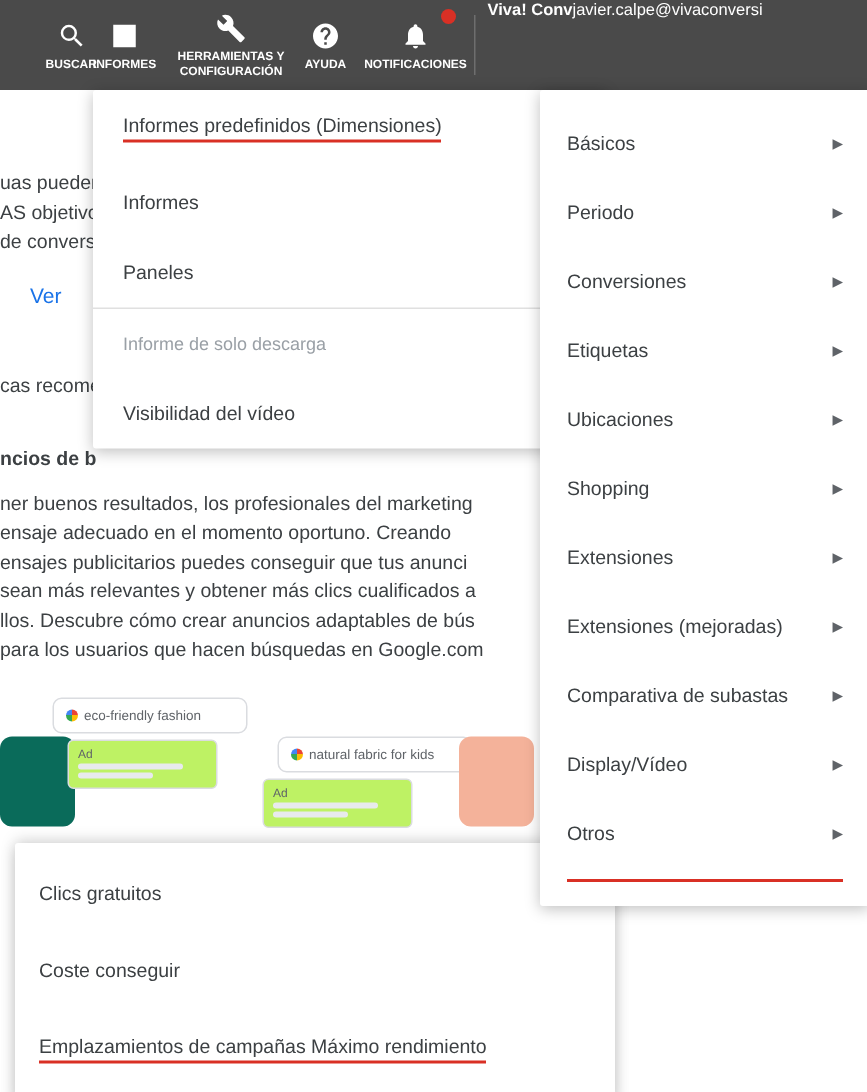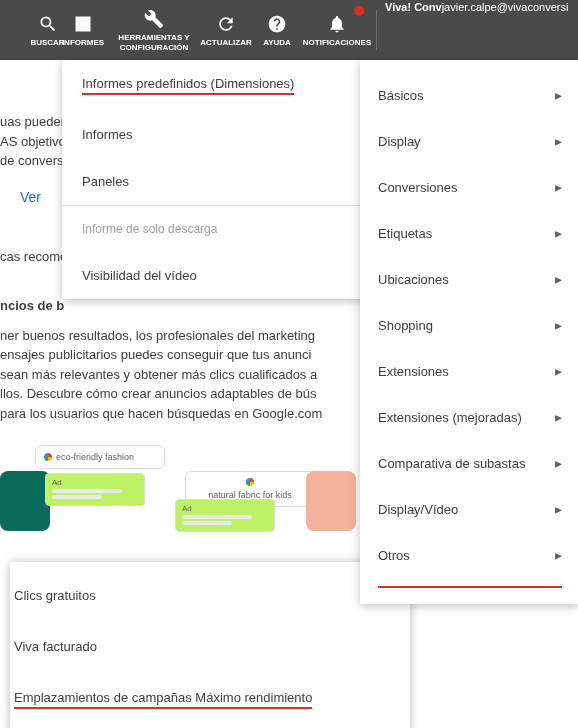--- a/index.html
+++ b/index.html
@@ -34,21 +34,21 @@
   .dropdown-item.disabled { color:#9aa0a6; cursor:default; font-size:12px; }
   .arrow-r { font-size:14px; color:#5f6368; }
   .hr { border:0; border-top:1px solid #e0e0e0; margin:0; }
   .underline-red { border-bottom:2px solid #d93025; padding-bottom:2px; }
   .underline-block { height:2px; background:#d93025; }
 
   .menu-reports { top:60px; left:62px; width:342px; }
   .menu-categories { top:60px; left:360px; width:220px; padding:12px 0 16px 0; }
   .menu-categories .dropdown-item { padding:15px 18px; }
   .menu-other { top:562px; left:10px; width:400px; padding:8px 0; z-index:5; box-shadow:0 -2px 10px rgba(0,0,0,.15), 0 4px 10px rgba(0,0,0,.15); }
-  .menu-other .dropdown-item { padding:18px 4px; }
+  .menu-other .dropdown-item { padding:18px 16px; }
   .cat-under { margin-top:8px; }
   .cat-under .underline-block { margin:0 18px; }
 </style>
 </head>
 <body>
 
 <div class="topbar">
   <div class="topbar-item" style="width:54px;padding-left:47px;">
     <svg viewBox="0 0 24 24">
         <path d="M15.5 14h-.79l-.28-.27A6.471 6.471 0 0016 9.5 6.5 6.5 0 109.5 16c1.61 0 3.09-.59 4.23-1.57l.27.28v.79l5 4.99L20.49 19l-4.99-5zm-6 0C7.01 14 5 11.99 5 9.5S7.01 5 9.5 5 14 7.01 14 9.5 11.99 14 9.5 14z"></path>
@@ -59,26 +59,20 @@
     <svg viewBox="0 0 24 24">
         <path d="M3 3h18v18H3V3zm4 12h2v4H7v-4zm4-6h2v10h-2V9zm4 3h2v7h-2v-7z"></path>
       </svg>
     <span>INFORMES</span>
   </div>
   <div class="topbar-item" style="width:84px;">
     <svg viewBox="0 0 24 24">
         <path d="M22.7 19l-9.1-9.1c.9-2.3.4-5-1.5-6.9-2-2-5-2.4-7.4-1.3L9 6 6 9 1.6 4.7C.4 7.1.9 10.1 2.9 12.1c1.9 1.9 4.6 2.4 6.9 1.5l9.1 9.1c.4.4 1 .4 1.4 0l2.3-2.3c.5-.4.5-1.1.1-1.4z"></path>
       </svg>
     <span>HERRAMIENTAS Y CONFIGURACIÓN</span>
-  </div>
-  <div class="topbar-item" style="width:60px;">
-    <svg viewBox="0 0 24 24">
-        <path d="M17.65 6.35A7.958 7.958 0 0012 4c-4.42 0-7.99 3.58-7.99 8s3.57 8 7.99 8c3.73 0 6.84-2.55 7.73-6h-2.08A5.99 5.99 0 0112 18c-3.31 0-6-2.69-6-6s2.69-6 6-6c1.66 0 3.14.69 4.22 1.78L13 11h7V4l-2.35 2.35z"></path>
-      </svg>
-    <span>ACTUALIZAR</span>
   </div>
   <div class="topbar-item" style="width:42px;">
     <svg viewBox="0 0 24 24">
         <path d="M12 2C6.48 2 2 6.48 2 12s4.48 10 10 10 10-4.48 10-10S17.52 2 12 2zm1 17h-2v-2h2v2zm2.07-7.75l-.9.92C13.45 12.9 13 13.5 13 15h-2v-.5c0-1.1.45-2.1 1.17-2.83l1.24-1.26c.37-.36.59-.86.59-1.41 0-1.1-.9-2-2-2s-2 .9-2 2H8c0-2.21 1.79-4 4-4s4 1.79 4 4c0 .88-.36 1.68-.93 2.25z"></path>
       </svg>
     <span>AYUDA</span>
   </div>
   <div class="topbar-item notif-badge" style="width:78px;">
     <svg viewBox="0 0 24 24">
         <path d="M12 22c1.1 0 2-.9 2-2h-4c0 1.1.89 2 2 2zm6-6v-5c0-3.07-1.64-5.64-4.5-6.32V4c0-.83-.67-1.5-1.5-1.5s-1.5.67-1.5 1.5v.68C7.63 5.36 6 7.92 6 11v5l-2 2v1h16v-1l-2-2z"></path>
@@ -93,36 +87,37 @@
 </div>
 
 <div class="background-text">
   <p class="snippet1"><span>uas pueden t</span></p>
   <p><span>AS objetivo, c</span></p>
   <p><span>de conversió</span></p>
   <div class="ver-btn">Ver</div>
   <p class="rec-label">cas recomen</p>
   <p class="heading">ncios de b</p>
   <p>ner buenos resultados, los profesionales del marketing</p>
+  <p>ensaje adecuado en el momento oportuno. Creando</p>
   <p>ensajes publicitarios puedes conseguir que tus anunci</p>
   <p> sean más relevantes y obtener más clics cualificados a</p>
   <p>llos. Descubre cómo crear anuncios adaptables de bús</p>
   <p> para los usuarios que hacen búsquedas en Google.com</p>
 
   <div class="illustration">
     <div class="ill-person p1"></div>
     <div class="ill-box" style="left:35px; top:4px; width:130px;">
       <span class="g"></span>
       <span>eco-friendly fashion</span>
     </div>
     <div class="ad-box" style="left:45px; top:32px; width:100px;">
       <span>Ad</span>
       <span class="bar" style="width:70px;"></span><span class="bar" style="width:50px;"></span>
     </div>
-    <div class="ill-box" style="left:185px; top:30px; width:130px;flex-direction:column;">
+    <div class="ill-box" style="left:185px; top:30px; width:130px;">
       <span class="g"></span>
       <span>natural fabric for kids</span>
     </div>
     <div class="ad-box" style="left:175px; top:58px; width:100px;">
       <span>Ad</span>
       <span class="bar" style="width:70px;"></span><span class="bar" style="width:50px;"></span>
     </div>
     <div class="ill-person p2"></div>
   </div>
 </div>
@@ -146,21 +141,21 @@
     <span>Visibilidad del vídeo</span>
   </div>
 </div>
 
 <div class="dropdown menu-categories">
   <div class="dropdown-item">
       <span>Básicos</span>
       <span class="arrow-r">▸</span>
     </div>
   <div class="dropdown-item">
-      <span>Display</span>
+      <span>Periodo</span>
       <span class="arrow-r">▸</span>
     </div>
   <div class="dropdown-item">
       <span>Conversiones</span>
       <span class="arrow-r">▸</span>
     </div>
   <div class="dropdown-item">
       <span>Etiquetas</span>
       <span class="arrow-r">▸</span>
     </div>
@@ -195,18 +190,18 @@
   <div class="cat-under">
       <div class="underline-block"></div>
     </div>
 </div>
 
 <div class="dropdown menu-other">
   <div class="dropdown-item">
       <span>Clics gratuitos</span>
     </div>
   <div class="dropdown-item">
-      <span>Viva facturado</span>
+      <span>Coste conseguir</span>
     </div>
   <div class="dropdown-item">
     <span style="border-bottom:2px solid #d93025; padding-bottom:2px;">Emplazamientos de campañas Máximo rendimiento</span>
   </div>
 </div>
 
 </body></html>

